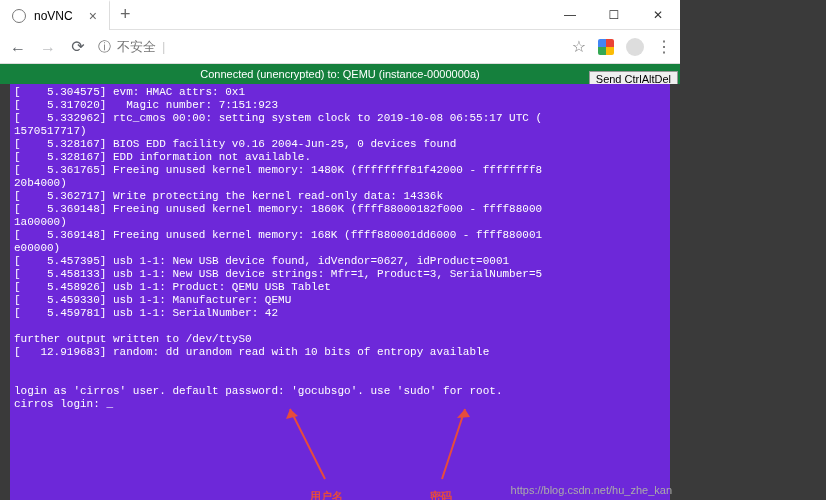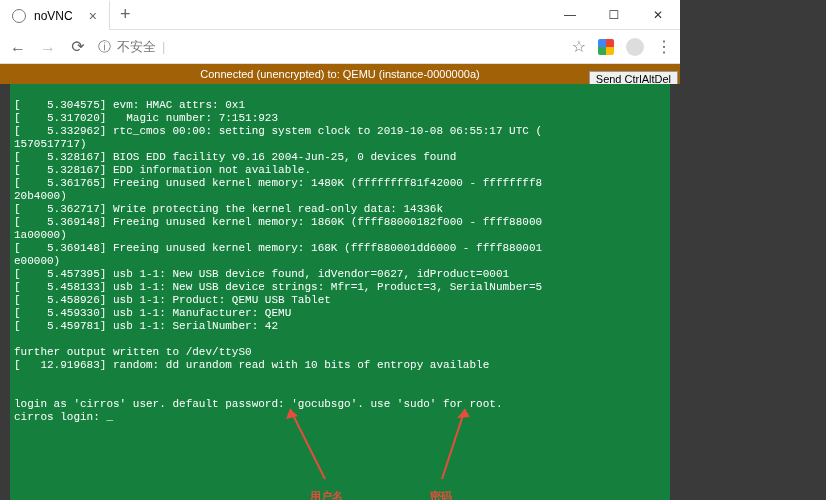--- a/index.html
+++ b/index.html
@@ -17,24 +17,24 @@
 .navicon{color:#5f6368;font-size:16px;width:20px;text-align:center}
 .urlbox{flex:1;display:flex;align-items:center;gap:6px;font-size:13px;color:#777}
 .urlbox .warn{font-size:13px}
 .urlbox .host{color:#333}
 .urlbox .path{color:#888}
 .righticons{display:flex;gap:12px;align-items:center}
 .star{color:#777}
 .gico{width:16px;height:16px;background:conic-gradient(#ea4335 0 90deg,#fbbc05 90deg 180deg,#34a853 180deg 270deg,#4285f4 270deg 360deg);border-radius:2px}
 .avat{width:18px;height:18px;border-radius:50%;background:#ddd}
 .dots{color:#666;font-size:16px}
-.vncbar{height:20px;background:#a16207;color:#fff;font-size:11px;display:flex;align-items:center;justify-content:center;position:relative}
+.vncbar{height:20px;background:#15803d;color:#fff;font-size:11px;display:flex;align-items:center;justify-content:center;position:relative}
 .sendbtn{position:absolute;right:2px;top:7px;background:#efefef;border:1px solid #999;font-size:11px;padding:1px 6px;color:#000}
 .darkarea{flex:1;background:#3a3a3a;position:relative;display:flex;justify-content:center}
-.terminal{width:660px;background:#15803d;color:#fff;font-family:"Courier New",monospace;font-size:11px;line-height:13px;white-space:pre;padding:15px 4px;overflow:hidden}
+.terminal{width:660px;background:#6d28d9;color:#fff;font-family:"Courier New",monospace;font-size:11px;line-height:13px;white-space:pre;padding:2px 4px;overflow:hidden}
 .lbl{position:absolute;color:#e74c3c;font-size:11px;font-weight:bold}
 .watermark{position:absolute;bottom:4px;right:8px;color:#aaa;font-size:11px}
 </style>
 </head>
 <body>
 
 <div class="window">
   <div class="titlebar">
     <div class="tab active">
       <span class="globe"></span>
@@ -103,14 +103,15 @@
       <polygon points="10,5 18,12 6,15" fill="#e74c3c"></polygon>
     </svg>
     <div class="lbl" style="left:310px;top:405px">用户名</div>
 
     <svg style="position:absolute;left:430px;top:320px" width="50" height="90">
       <line x1="35" y1="5" x2="12" y2="75" stroke="#e74c3c" stroke-width="2"></line>
       <polygon points="35,5 27,14 40,13" fill="#e74c3c"></polygon>
     </svg>
     <div class="lbl" style="left:430px;top:405px">密码</div>
 
+    <div class="watermark">https://blog.csdn.net/hu_zhe_kan</div>
   </div>
 </div>
 
 </body></html>

